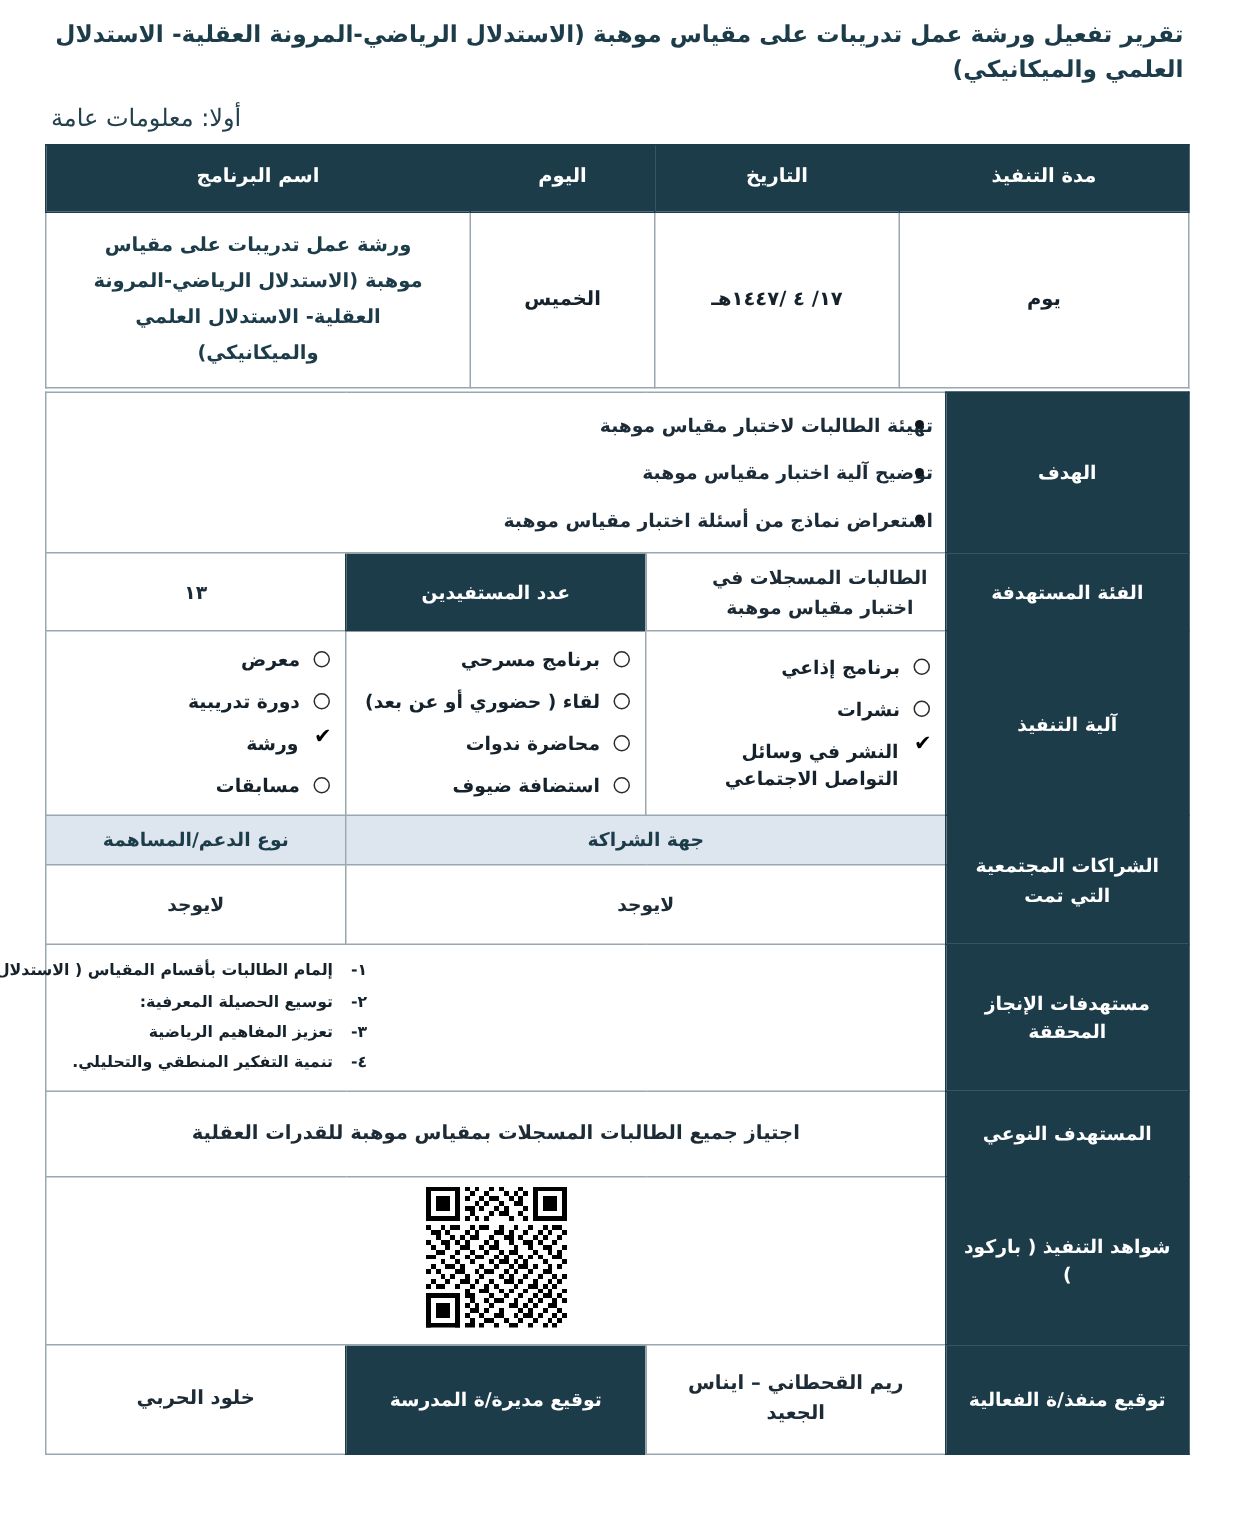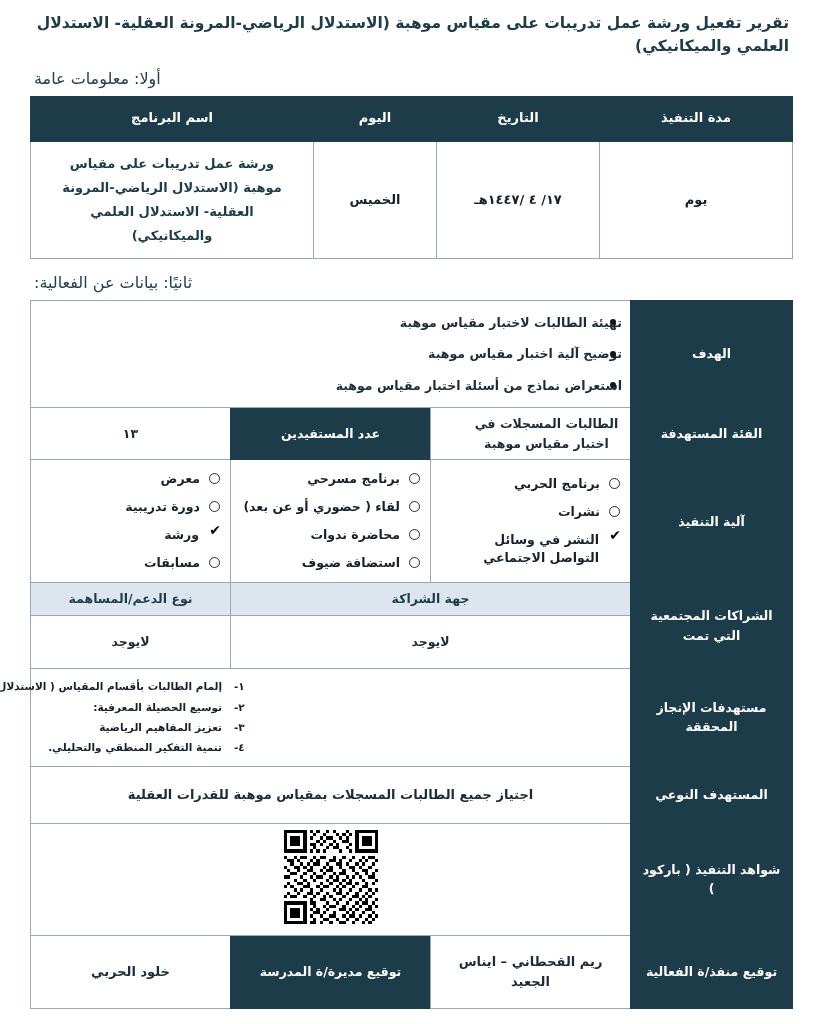--- a/index.html
+++ b/index.html
@@ -213,21 +213,20 @@
       </tr>
       <tr>
         <td class="val">يوم</td>
         <td class="val">١٧/ ٤ /١٤٤٧هـ</td>
         <td class="val">الخميس</td>
         <td class="prog-name">ورشة عمل تدريبات على مقياس موهبة (الاستدلال الرياضي-المرونة العقلية- الاستدلال العلمي والميكانيكي)</td>
       </tr>
     </tbody>
   </table>
 
-  <div class="section-head s2">ثانيًا: بيانات عن الفعالية:</div>
 
   <table class="doc t2">
     <tbody>
 
       <tr>
         <td class="dark lbl-col">الهدف</td>
         <td colspan="3">
           <ul class="goals">
             <li>
               <span class="bullet"></span>
@@ -252,21 +251,21 @@
         <td class="ctr bold">١٣</td>
       </tr>
 
       <tr>
         <td class="dark lbl-col">آلية التنفيذ</td>
 
         <td style="width:165px;">
           <div class="opts">
             <div class="opt">
               <span class="box"></span>
-              <span class="opt-label">برنامج الحربي</span>
+              <span class="opt-label">برنامج إذاعي</span>
             </div>
             <div class="opt">
               <span class="box"></span>
               <span class="opt-label">نشرات</span>
             </div>
             <div class="opt">
               <span class="box checked"></span>
               <span class="opt-label">النشر في وسائل التواصل الاجتماعي</span>
             </div>
           </div>

